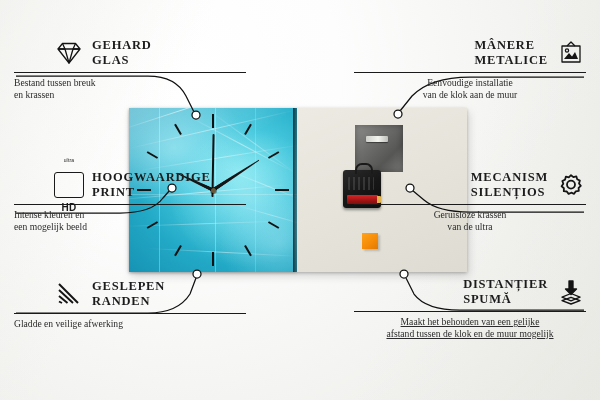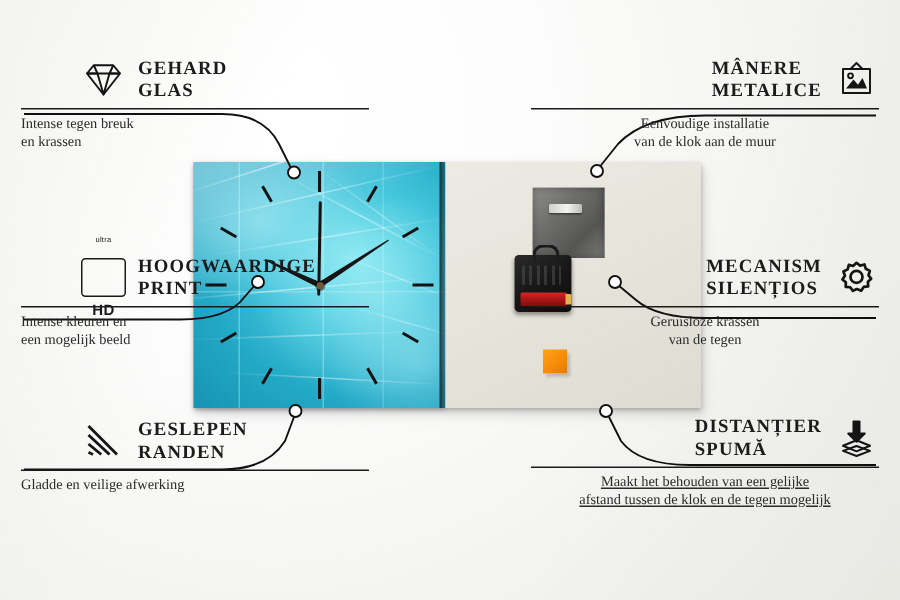--- a/index.html
+++ b/index.html
@@ -262,21 +262,21 @@
           </g>
         </svg>
       </span>
       <span>
         <span class="f-title" style="display:block">GEHARD</span>
         <span class="f-title" style="display:block">GLAS</span>
       </span>
     </div>
     <div class="rule"></div>
     <div class="f-sub">
-      <span>Intense tegen breuk</span><br>
+      <span>Bestand tussen breuk</span><br>
       <span>en krassen</span>
     </div>
   </div>
 
   <div class="feature" id="f-print">
     <div class="head">
       <span class="icon">
         <span class="hd-box">
           <span class="u">ultra</span>
           <span class="h">HD</span>
@@ -356,21 +356,21 @@
                      L7.9,16.2 L5.6,14.3 L7.3,11.8 L6.3,9 L9.1,7.6 L9.9,4.6
                      L12.8,5.3 Z"></path>
             <circle cx="15" cy="12.6" r="4"></circle>
           </g>
         </svg>
       </span>
     </div>
     <div class="rule"></div>
     <div class="f-sub">
       <span>Geruisloze krassen</span><br>
-      <span>van de tegen</span>
+      <span>van de ultra</span>
     </div>
   </div>
 
   <div class="feature right" id="f-spacer">
     <div class="head">
       <span>
         <span class="f-title" style="display:block">DISTANȚIER</span>
         <span class="f-title" style="display:block">SPUMĂ</span>
       </span>
       <span class="icon">
@@ -379,16 +379,16 @@
             <path d="M13,2 H17 V10 H20.5 L15,15.5 L9.5,10 H13 Z" fill="#141414"></path>
             <path d="M15,14.5 L24,18.2 L15,21.9 L6,18.2 Z"></path>
             <path d="M15,18.3 L24,21.6 L15,25 L6,21.6 Z"></path>
           </g>
         </svg>
       </span>
     </div>
     <div class="rule"></div>
     <div class="f-sub">
       <span>Maakt het behouden van een gelijke</span><br>
-      <span>afstand tussen de klok en de tegen mogelijk</span>
+      <span>afstand tussen de klok en de muur mogelijk</span>
     </div>
   </div>
 </div>
 
 </body></html>

